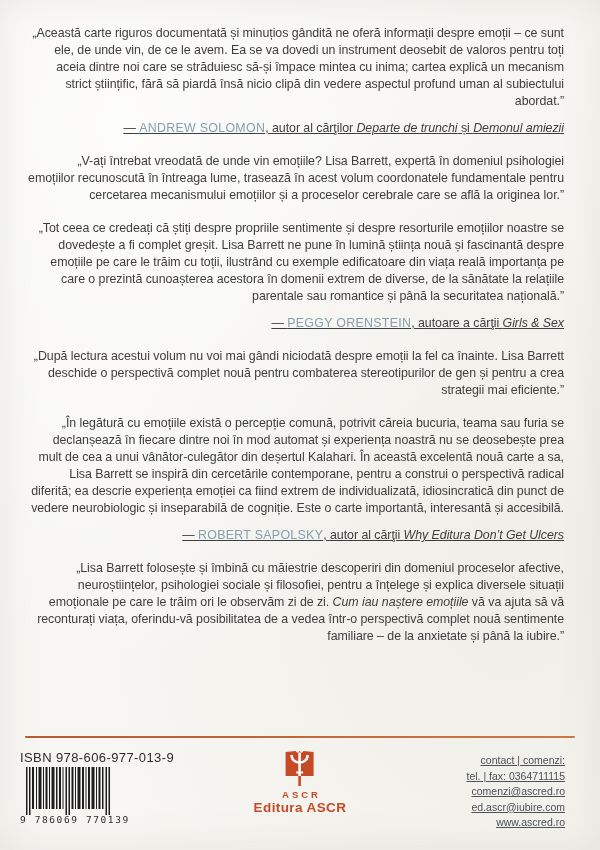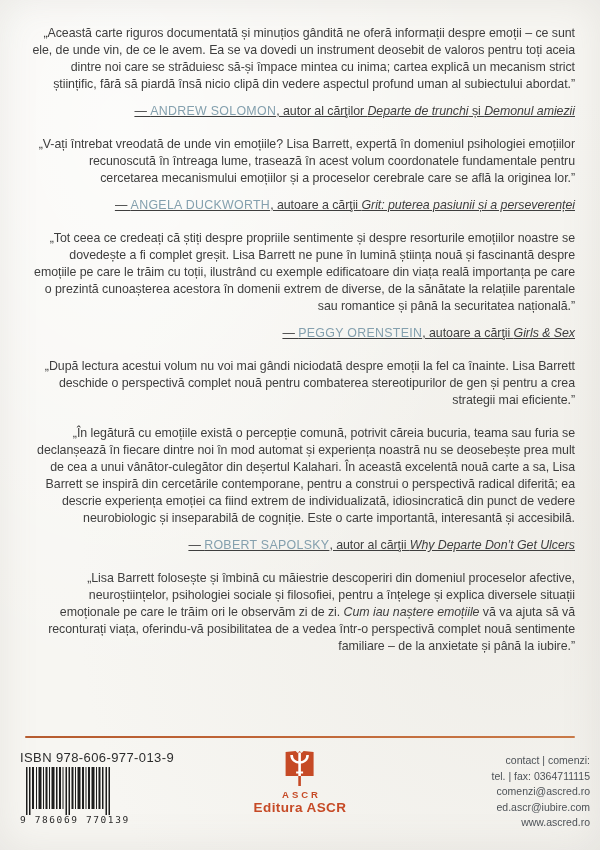--- a/index.html
+++ b/index.html
@@ -18,21 +18,21 @@
     margin:0 auto;
     background:
       radial-gradient(ellipse at 20% 15%, rgba(255,255,255,.65), rgba(255,255,255,0) 55%),
       radial-gradient(ellipse at 85% 70%, rgba(226,223,215,.35), rgba(255,255,255,0) 60%),
       #f7f6f2;
     box-shadow:inset 0 0 40px rgba(120,115,105,.12);
     overflow:hidden;
   }
   .quotes{
     position:absolute;
-    left:28px;right:25px;top:25px;
+    left:28px;right:36px;top:25px;
     text-align:right;
     color:var(--text);
     font-size:12.4px;
     line-height:17px;
     letter-spacing:-0.05px;
   }
   .quote{margin-bottom:16px;}
   .qbody{margin:0;}
   .qattr{margin:10px 0 0 0;text-decoration:underline;}
   .qattr .name{color:var(--name-blue);letter-spacing:.3px;}
@@ -78,51 +78,51 @@
     margin-top:1px;
     text-indent:3px;
   }
   .logo-name{
     color:var(--logo-red);
     font-size:13.5px;font-weight:600;
     letter-spacing:.4px;
   }
   .contact-block{
     position:absolute;
-    right:10px;top:753px;
+    right:35px;top:753px;
     text-align:right;
     color:var(--contact-gray);
     font-size:10.5px;
     line-height:15.5px;
+    text-decoration:underline;
   }
 </style>
 </head>
 <body>
 
 <div class="page">
 
   <div class="quotes">
       <div class="quote">
         <p class="qbody"><span>„Această carte riguros documentată și minuțios gândită ne oferă informații despre emoții – ce sunt ele, de unde vin, de ce le avem. Ea se va dovedi un instrument deosebit de valoros pentru toți aceia dintre noi care se străduiesc să-și împace mintea cu inima; cartea explică un mecanism strict științific, fără să piardă însă nicio clipă din vedere aspectul profund uman al subiectului abordat.”</span></p>
         <p class="qattr"><span>— </span><span class="name">ANDREW SOLOMON</span><span>, autor al cărţilor </span><span class="italic">Departe de trunchi</span><span> și </span><span class="italic">Demonul amiezii</span></p>
       </div>
       <div class="quote">
         <p class="qbody"><span>„V-ați întrebat vreodată de unde vin emoțiile? Lisa Barrett, expertă în domeniul psihologiei emoțiilor recunoscută în întreaga lume, trasează în acest volum coordonatele fundamentale pentru cercetarea mecanismului emoțiilor și a proceselor cerebrale care se află la originea lor.”</span></p>
-        <p class="qattr"><span>— </span><span class="name">ANGELA DUCKWORTH</span><span>, autoare a cărţii </span><span class="italic">Grit: puterea pasiunii și a perseverenței</span></p>
       </div>
       <div class="quote">
         <p class="qbody"><span>„Tot ceea ce credeați că știți despre propriile sentimente și despre resorturile emoțiilor noastre se dovedește a fi complet greșit. Lisa Barrett ne pune în lumină știința nouă și fascinantă despre emoțiile pe care le trăim cu toții, ilustrând cu exemple edificatoare din viața reală importanța pe care o prezintă cunoașterea acestora în domenii extrem de diverse, de la sănătate la relațiile parentale sau romantice și până la securitatea națională.”</span></p>
         <p class="qattr"><span>— </span><span class="name">PEGGY ORENSTEIN</span><span>, autoare a cărţii </span><span class="italic">Girls &amp; Sex</span></p>
       </div>
       <div class="quote">
         <p class="qbody"><span>„După lectura acestui volum nu voi mai gândi niciodată despre emoții la fel ca înainte. Lisa Barrett deschide o perspectivă complet nouă pentru combaterea stereotipurilor de gen și pentru a crea strategii mai eficiente.”</span></p>
       </div>
       <div class="quote">
         <p class="qbody"><span>„În legătură cu emoțiile există o percepție comună, potrivit căreia bucuria, teama sau furia se declanșează în fiecare dintre noi în mod automat și experiența noastră nu se deosebește prea mult de cea a unui vânător-culegător din deșertul Kalahari. În această excelentă nouă carte a sa, Lisa Barrett se inspiră din cercetările contemporane, pentru a construi o perspectivă radical diferită; ea descrie experiența emoției ca fiind extrem de individualizată, idiosincratică din punct de vedere neurobiologic și inseparabilă de cogniție. Este o carte importantă, interesantă și accesibilă.</span></p>
-        <p class="qattr"><span>— </span><span class="name">ROBERT SAPOLSKY</span><span>, autor al cărţii </span><span class="italic">Why Departe Don’t Get Ulcers</span></p>
+        <p class="qattr"><span>— </span><span class="name">ROBERT SAPOLSKY</span><span>, autor al cărţii </span><span class="italic">Why Editura Don’t Get Ulcers</span></p>
       </div>
       <div class="quote">
         <p class="qbody"><span>„Lisa Barrett folosește și îmbină cu măiestrie descoperiri din domeniul proceselor afective, neuroștiințelor, psihologiei sociale și filosofiei, pentru a înțelege și explica diversele situații emoționale pe care le trăim ori le observăm zi de zi. </span><span class="italic">Cum iau naștere emoțiile</span><span> vă va ajuta să vă reconturați viața, oferindu-vă posibilitatea de a vedea într-o perspectivă complet nouă sentimente familiare – de la anxietate și până la iubire.”</span></p>
       </div>
     </div>
 
   <div class="footer-rule"></div>
 
   <div class="barcode-block">
     <div class="isbn-text">ISBN 978-606-977-013-9</div>

